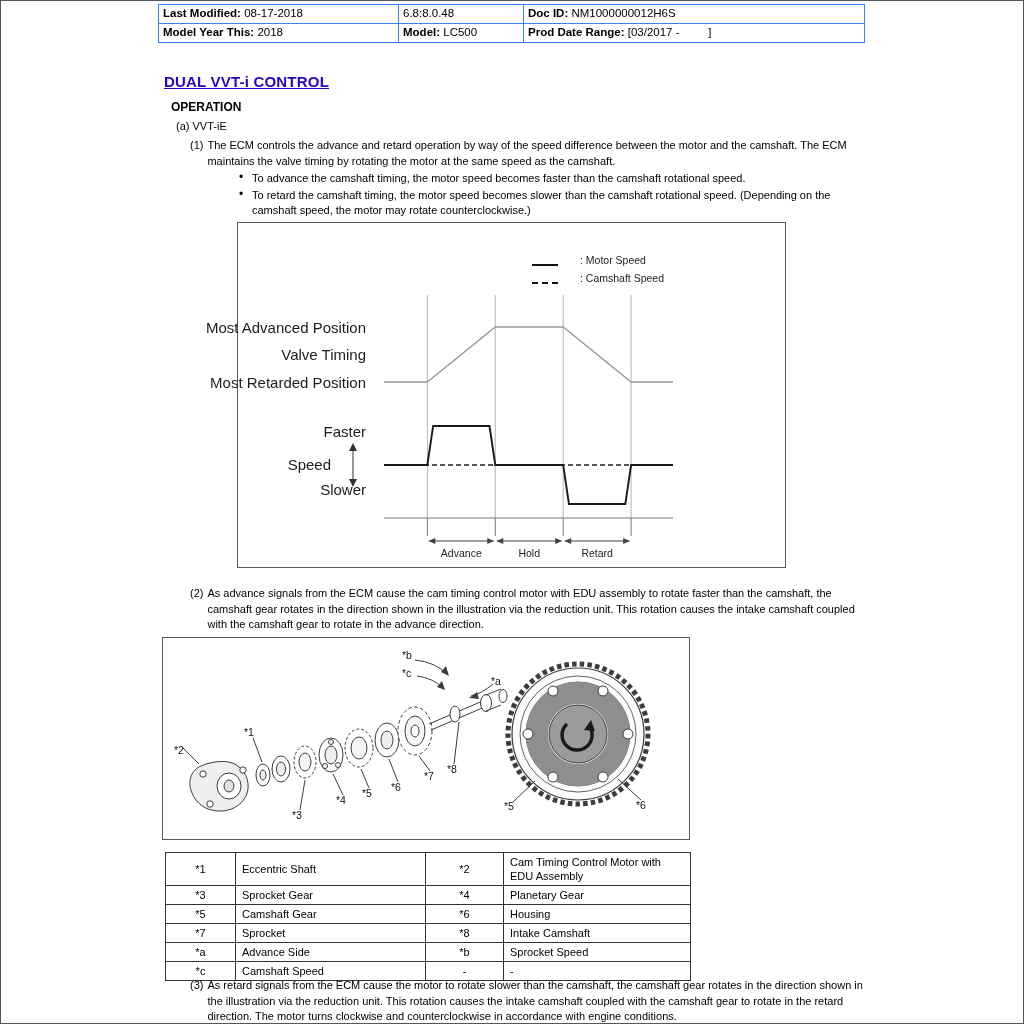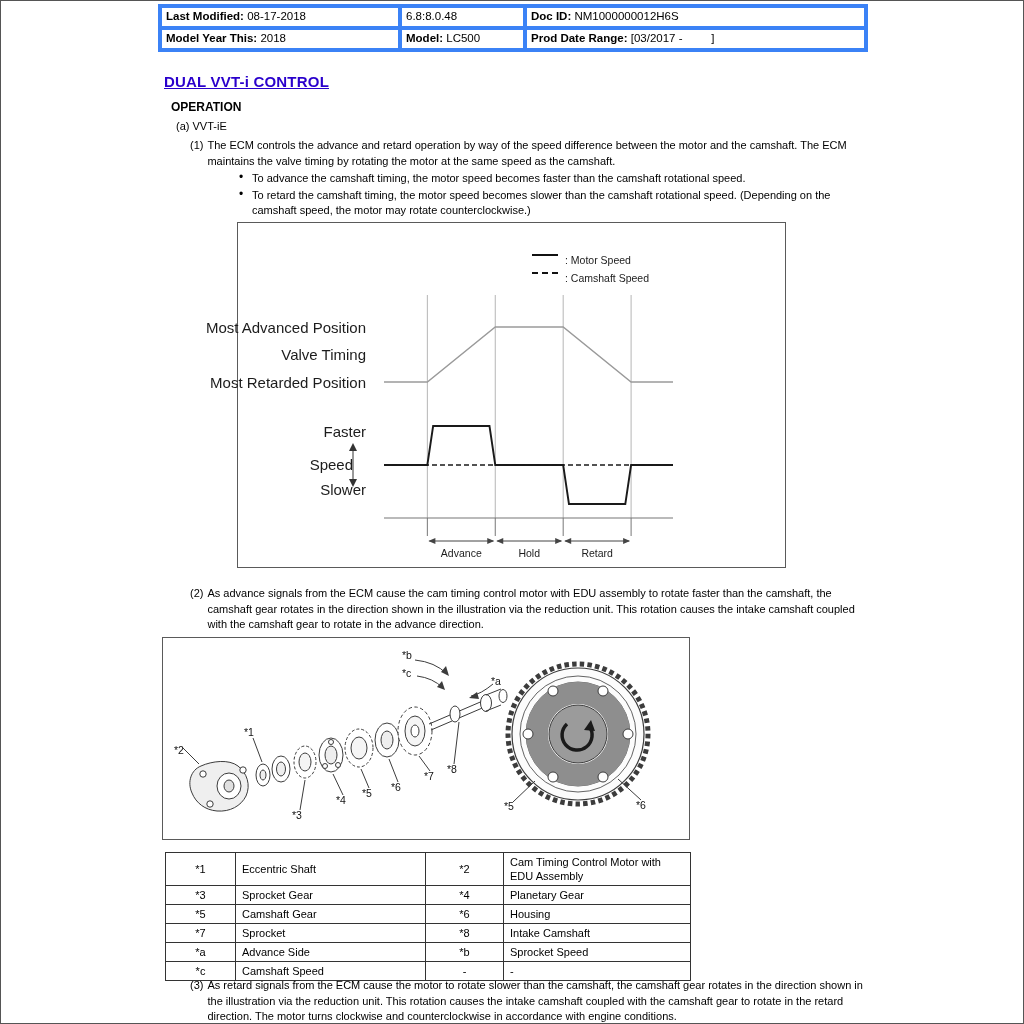--- a/index.html
+++ b/index.html
@@ -7,21 +7,21 @@
   body {
     position:relative; background:#ffffff; color:#000;
     font-family:"Liberation Sans","DejaVu Sans",sans-serif;
     overflow:hidden;
   }
   .page-frame { position:absolute; inset:0; border:1px solid #555; pointer-events:none; }
 
   
   table.hdr { position:absolute; left:158px; top:4px; width:706px;
     border-collapse:collapse; table-layout:fixed; font-size:11.5px; }
-  table.hdr td { border:4px solid #3b82f6; padding:1px 4px 2px 4px; line-height:15px;
+  table.hdr td { border:1px solid #3b82f6; padding:1px 4px 2px 4px; line-height:15px;
     white-space:nowrap; overflow:hidden; }
   table.hdr b { font-weight:bold; }
 
   .page-title { position:absolute; left:164px; top:73px; font-size:15px; font-weight:bold;
     color:#2a00cc; text-decoration:underline; cursor:pointer; letter-spacing:.2px; }
   .op-heading { position:absolute; left:171px; top:100px; font-size:12px; font-weight:bold; }
   .item-a { position:absolute; left:176px; top:120px; font-size:11px; }
 
   .para { position:absolute; font-size:11px; line-height:15.5px; display:flex; gap:4px; }
   .para .num { flex:0 0 auto; }
@@ -32,26 +32,26 @@
   ul.bullets { position:absolute; left:239px; top:171px; width:616px; list-style:none;
     font-size:11px; line-height:15.5px; }
   ul.bullets li { position:relative; padding-left:13px; margin-bottom:1px; }
   ul.bullets li::before { content:"\2022"; position:absolute; left:0; top:-1px; font-size:12px; }
 
   
   .chart-box { position:absolute; left:237px; top:222px; width:549px; height:346px;
     border:1px solid #5a5a5a; background:#fff; }
   #timing-svg { position:absolute; left:0; top:0;
     font-family:"Liberation Sans","DejaVu Sans",sans-serif; }
-  .lg-row { position:absolute; display:flex; align-items:flex-start; gap:7px; font-size:10.5px; color:#1c1c1c; }
+  .lg-row { position:absolute; display:flex; align-items:flex-end; gap:22px; font-size:10.5px; color:#1c1c1c; }
   .lg-sample { width:26px; height:0; border-top:2px solid #111; }
   .lg-sample.dashed { border-top-style:dashed; }
   .cl { position:absolute; right:419px; transform:translateY(-50%); font-size:15px;
     color:#1c1c1c; white-space:nowrap; }
-  .cl.speed { right:432px;margin-left:28px; }
+  .cl.speed { right:454px;margin-left:28px; }
 
   
   .diagram-box { position:absolute; left:162px; top:637px; width:528px; height:203px;
     border:1px solid #5a5a5a; background:#fff; }
   .callout { position:absolute; font-size:10.5px; color:#111; white-space:nowrap; }
 
   
   table.parts { position:absolute; left:165px; top:852px; width:525px;
     border-collapse:collapse; table-layout:fixed; font-size:11px; }
   table.parts td { border:1px solid #333; padding:2px 6px; line-height:14px; vertical-align:middle; }

